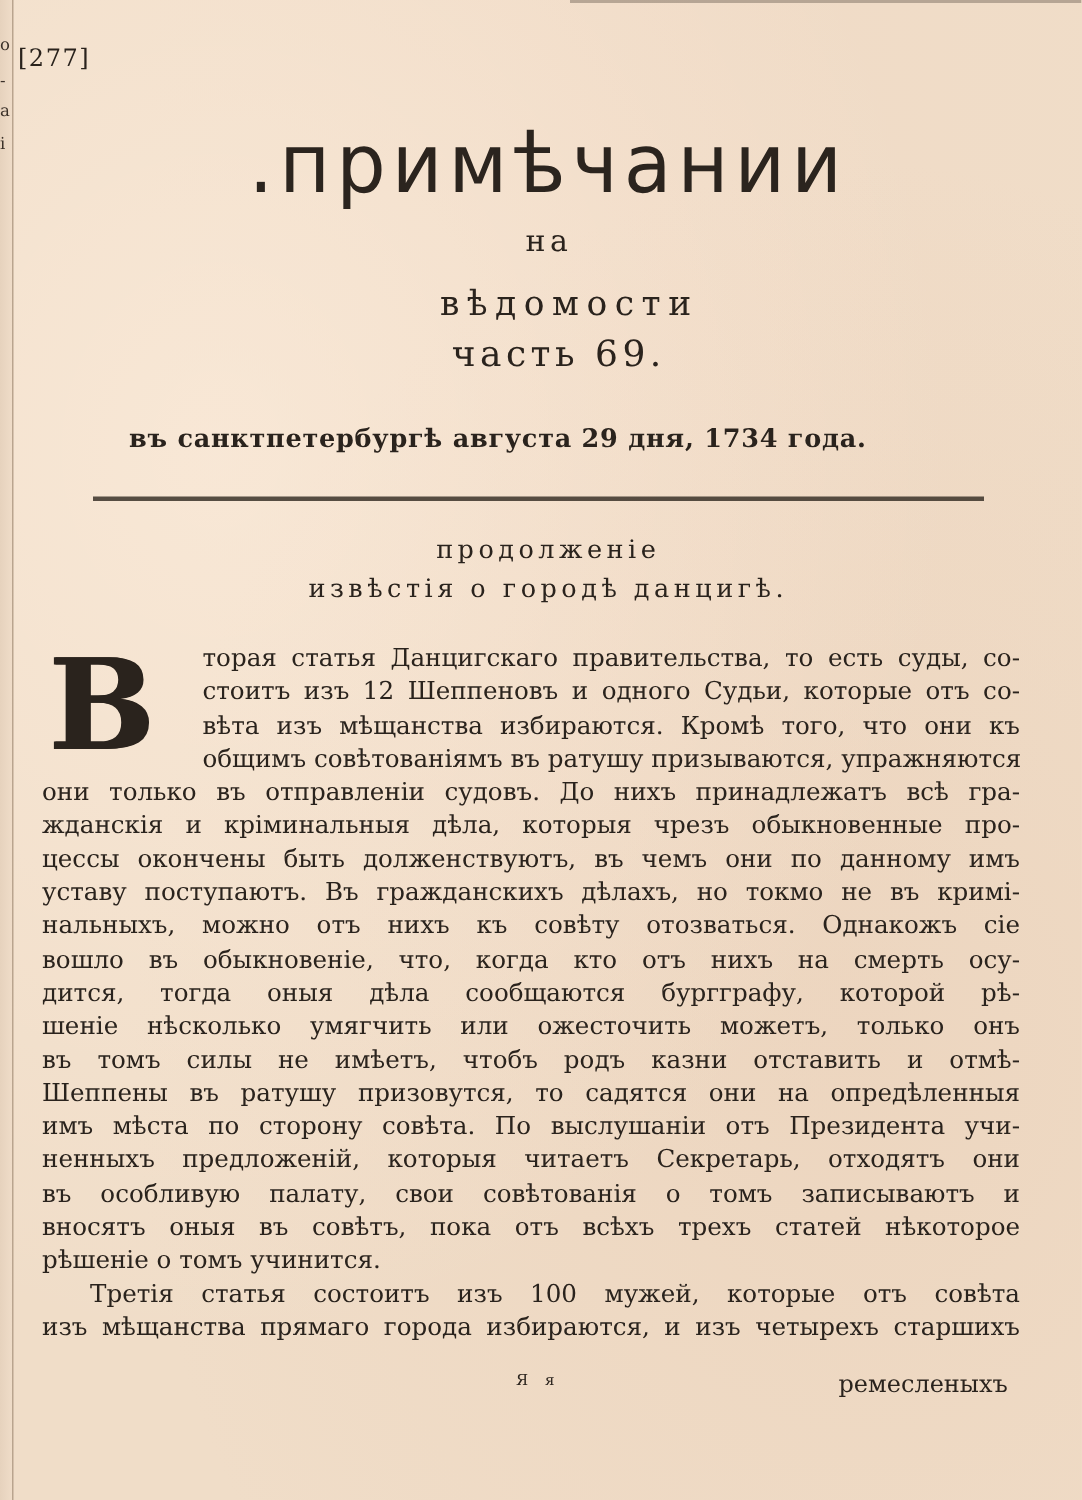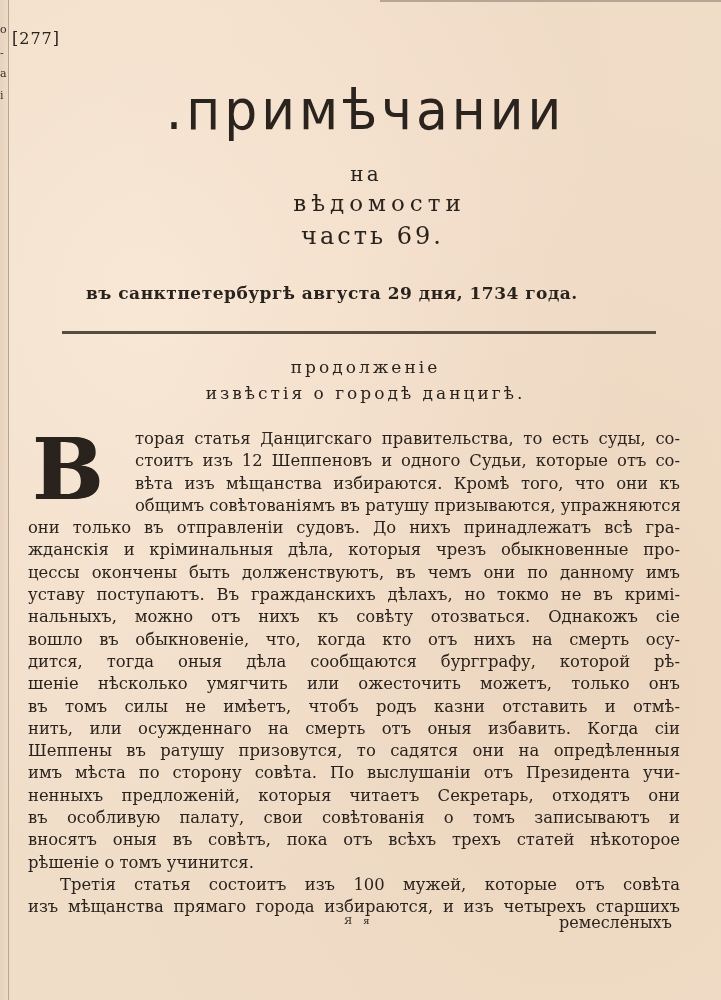--- a/index.html
+++ b/index.html
@@ -58,21 +58,21 @@
       font-family: "DejaVu Sans", sans-serif;
       font-size: 52px;
       letter-spacing: 4px;
       font-weight: normal;
       color: #2b241e;
       padding-left: 10px;
       transform: scaleY(1.05);
     }
     .subtitle-na {
       position: absolute;
-      top: 162px;
+      top: 148px;
       left: 0; right: 0;
       text-align: center;
       font-size: 20px;
       letter-spacing: 3px;
       padding-left: 11px;
     }
     .subtitle-vedomosti {
       position: absolute;
       top: 190px;
       left: 0; right: 0;
@@ -197,21 +197,20 @@
   <span class="body-line indented">общимъ совѣтованіямъ въ ратушу призываются, упражняются</span>
   <span class="body-line">они только въ отправленіи судовъ. До нихъ принадлежатъ всѣ гра-</span>
   <span class="body-line">жданскія и кріминальныя дѣла, которыя чрезъ обыкновенные про-</span>
   <span class="body-line">цессы окончены быть долженствуютъ, въ чемъ они по данному имъ</span>
   <span class="body-line">уставу поступаютъ. Въ гражданскихъ дѣлахъ, но токмо не въ кримі-</span>
   <span class="body-line">нальныхъ, можно отъ нихъ къ совѣту отозваться. Однакожъ сіе</span>
   <span class="body-line">вошло въ обыкновеніе, что, когда кто отъ нихъ на смерть осу-</span>
   <span class="body-line">дится, тогда оныя дѣла сообщаются бургграфу, которой рѣ-</span>
   <span class="body-line">шеніе нѣсколько умягчить или ожесточить можетъ, только онъ</span>
   <span class="body-line">въ томъ силы не имѣетъ, чтобъ родъ казни отставить и отмѣ-</span>
-  <span class="body-line">нить, или осужденнаго на смерть отъ оныя избавить. Когда сіи</span>
   <span class="body-line">Шеппены въ ратушу призовутся, то садятся они на опредѣленныя</span>
   <span class="body-line">имъ мѣста по сторону совѣта. По выслушаніи отъ Президента учи-</span>
   <span class="body-line">ненныхъ предложеній, которыя читаетъ Секретарь, отходятъ они</span>
   <span class="body-line">въ особливую палату, свои совѣтованія о томъ записываютъ и</span>
   <span class="body-line">вносятъ оныя въ совѣтъ, пока отъ всѣхъ трехъ статей нѣкоторое</span>
   <span class="body-line last-line">рѣшеніе о томъ учинится.</span>
   <span class="body-line para-indent-line">Третія статья состоитъ изъ 100 мужей, которые отъ совѣта</span>
   <span class="body-line">изъ мѣщанства прямаго города избираются, и изъ четырехъ старшихъ</span>
 </div>
 

